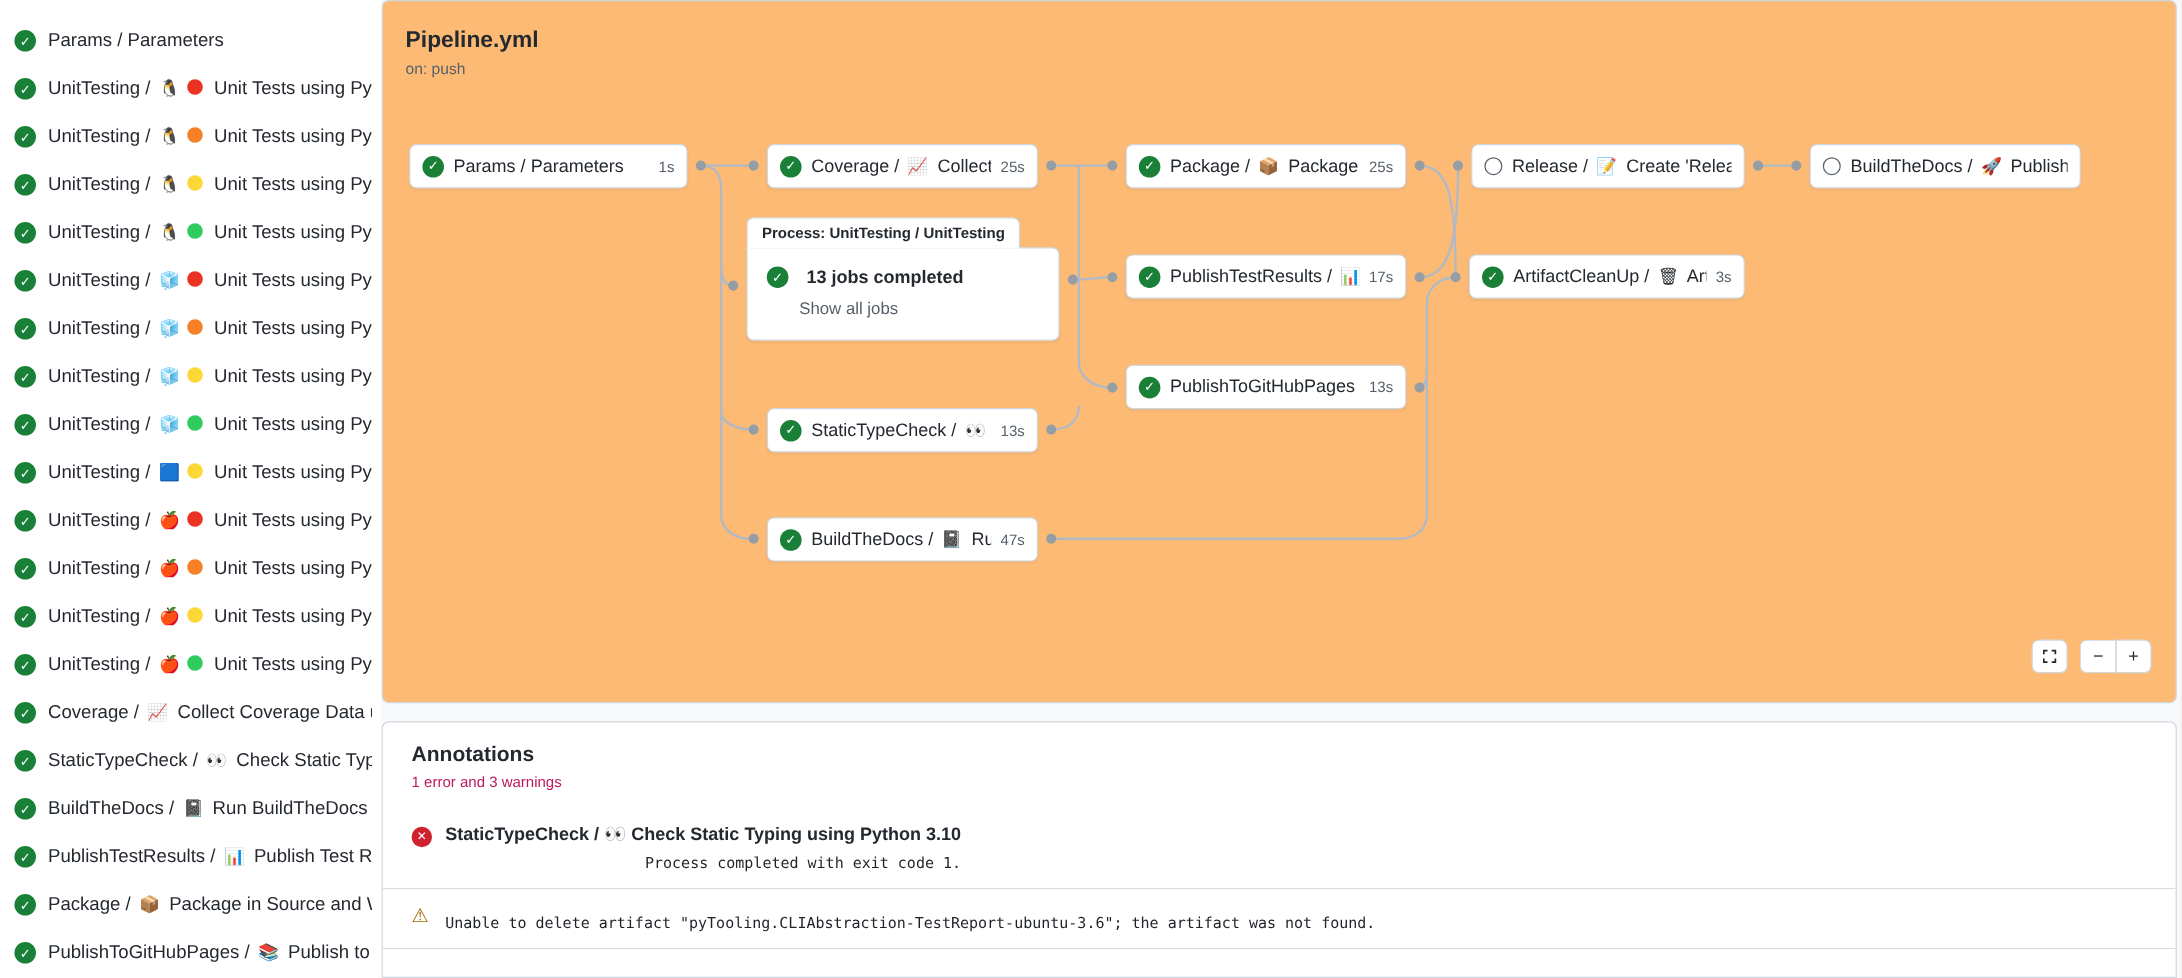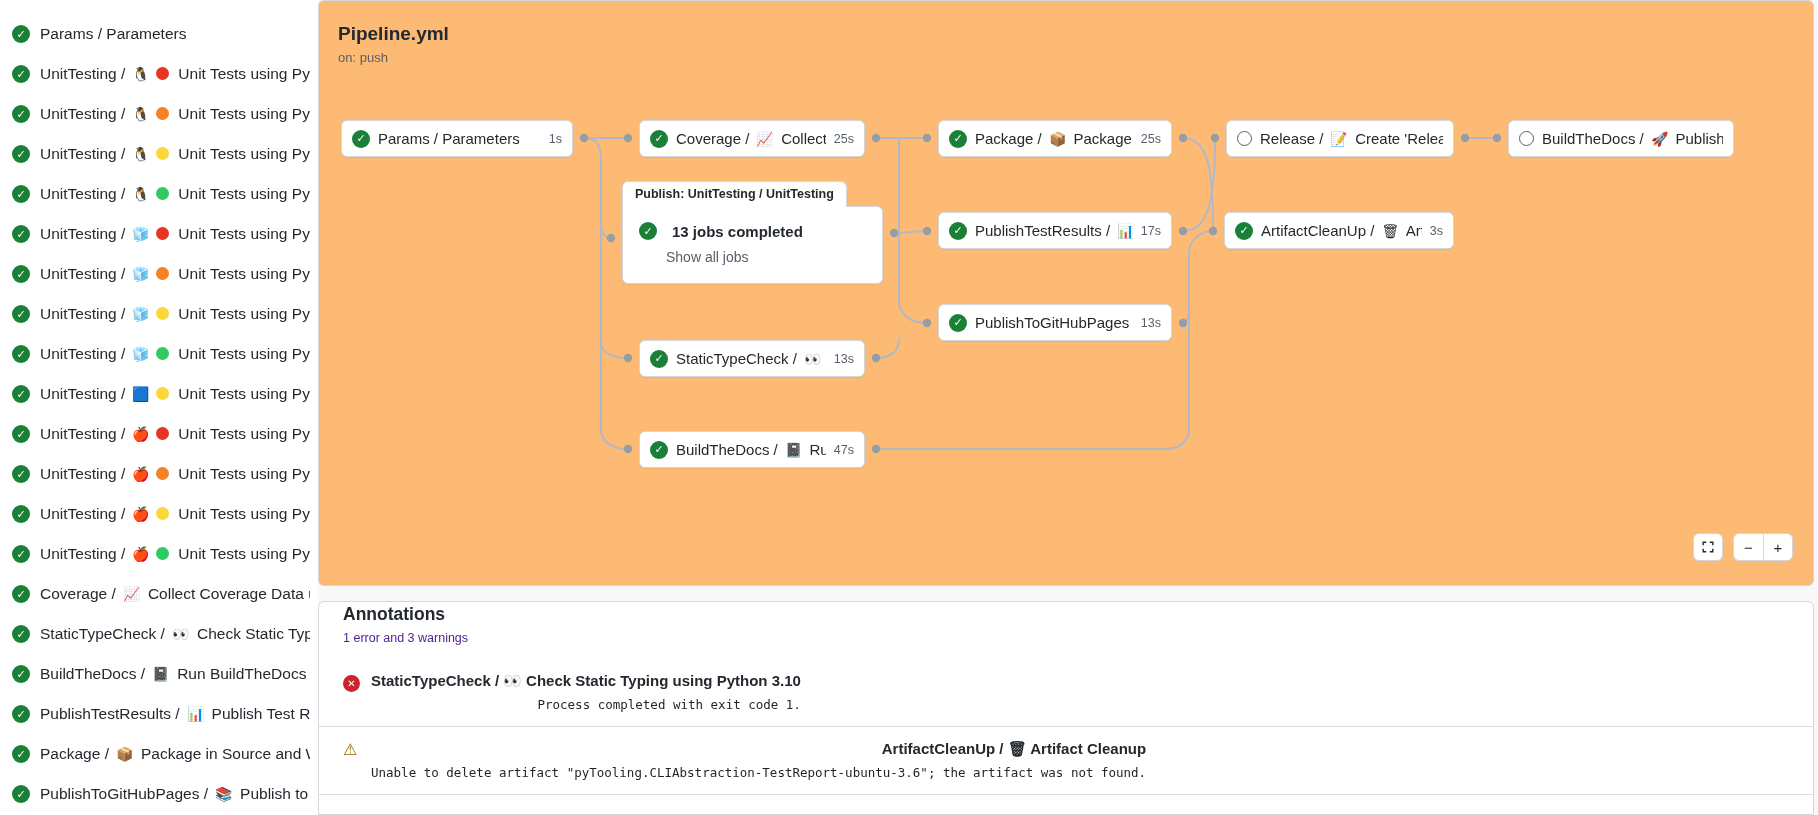--- a/index.html
+++ b/index.html
@@ -52,23 +52,23 @@
     color:#24292f; font-size:15px; line-height:1; }
   .btn-full { width:30px; }
   .zoom-pair { display:flex; }
   .zoom-pair .btn { width:30px; border-radius:0; }
   .zoom-pair .btn:first-child { border-radius:6px 0 0 6px; border-right:none; }
   .zoom-pair .btn:last-child { border-radius:0 6px 6px 0; }
 
   
   .ann-card { position:absolute; left:318px; top:601px; width:1496px; height:214px;
     background:#fff; border:1px solid #d0d7de; border-radius:6px 6px 0 0; overflow:hidden;
-    padding-top:2px; }
+    padding-top:16px; }
   .ann-title { font-size:17.5px; font-weight:700; padding:0 24px; }
-  .ann-sub { font-size:12.5px; color:#4c1d95; padding:6px 24px 14px 24px; }
+  .ann-sub { font-size:12.5px; color:#be185d; padding:6px 24px 14px 24px; }
   .ann-item { padding:13px 24px 14px 24px; border-bottom:1px solid #d8dee4; display:flex; }
   .ann-ic { flex:0 0 17px; margin-top:1px; }
   .err-ic { display:inline-flex; width:17px; height:17px; border-radius:50%;
     background:#cf222e; color:#fff; font-size:10px; font-weight:bold;
     align-items:center; justify-content:center; }
   .warn-ic { color:#9a6700; font-size:16px; line-height:17px; }
   .ann-body { margin-left:11px;text-align:right; }
   .ann-item-title { font-size:15px; font-weight:700; cursor:pointer; }
   .ann-msg { font-family:"DejaVu Sans Mono","Liberation Mono",monospace;
     font-size:12.5px; color:#1f2328; margin-top:7px; }
@@ -242,21 +242,21 @@
         <span class="nlbl"><span>StaticTypeCheck / </span><span class="os">👀</span><span> Chec...</span></span>
         <span class="dur">13s</span>
       </div>
       <div class="gnode" style="left: 320px; top: 430px; width: 226px;">
         <span class="check">✓</span>
         <span class="nlbl"><span>BuildTheDocs / </span><span class="os">📓</span><span> Run Buil...</span></span>
         <span class="dur">47s</span>
       </div>
     </div>
 
-  <div class="mx-tab">Publish: UnitTesting / UnitTesting</div>
+  <div class="mx-tab">Process: UnitTesting / UnitTesting</div>
   <div class="mx-body">
     <div class="mx-line1">
       <span class="check">✓</span>
       <span class="mx-sum">13 jobs completed</span>
     </div>
     <div class="mx-link">Show all jobs</div>
   </div>
 
   <div class="g-controls">
     <div class="btn btn-full">
@@ -278,18 +278,17 @@
       <div class="ann-item">
         <span class="ann-ic"><span class="err-ic">✕</span></span>
         <div class="ann-body">
           <div class="ann-item-title">StaticTypeCheck / 👀 Check Static Typing using Python 3.10</div>
           <div class="ann-msg">Process completed with exit code 1.</div>
         </div>
       </div>
       <div class="ann-item">
         <span class="ann-ic"><span class="warn-ic">⚠</span></span>
         <div class="ann-body">
-          <div class="ann-item-title">ArtifactCleanUp / 🗑 Artifact Cleanup</div>
           <div class="ann-msg">Unable to delete artifact "pyTooling.CLIAbstraction-TestReport-ubuntu-3.6"; the artifact was not found.</div>
         </div>
       </div>
     </div>
 </section>
 
 </body></html>

